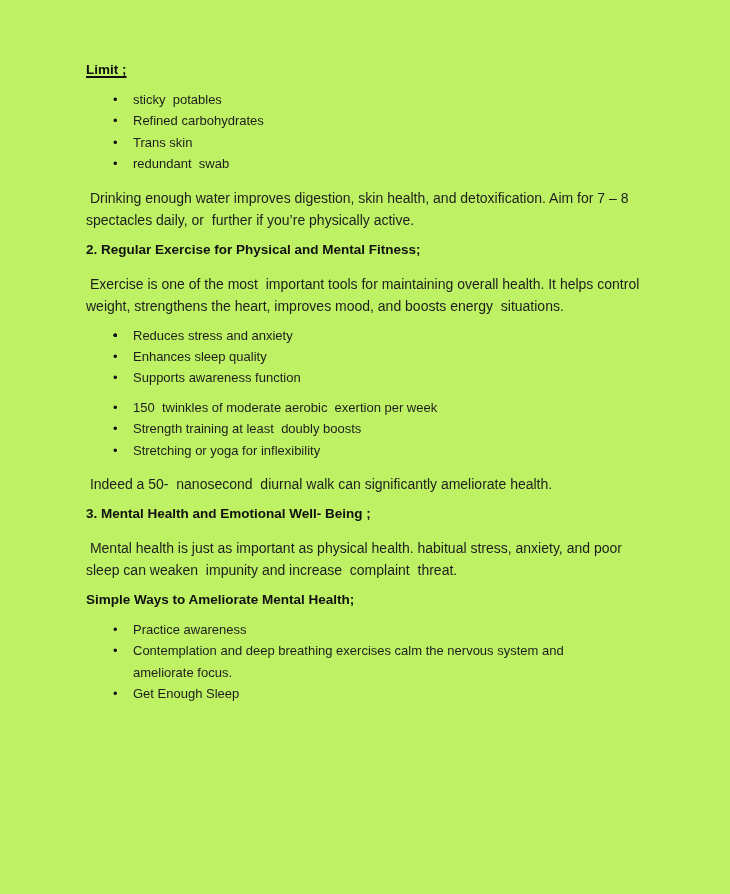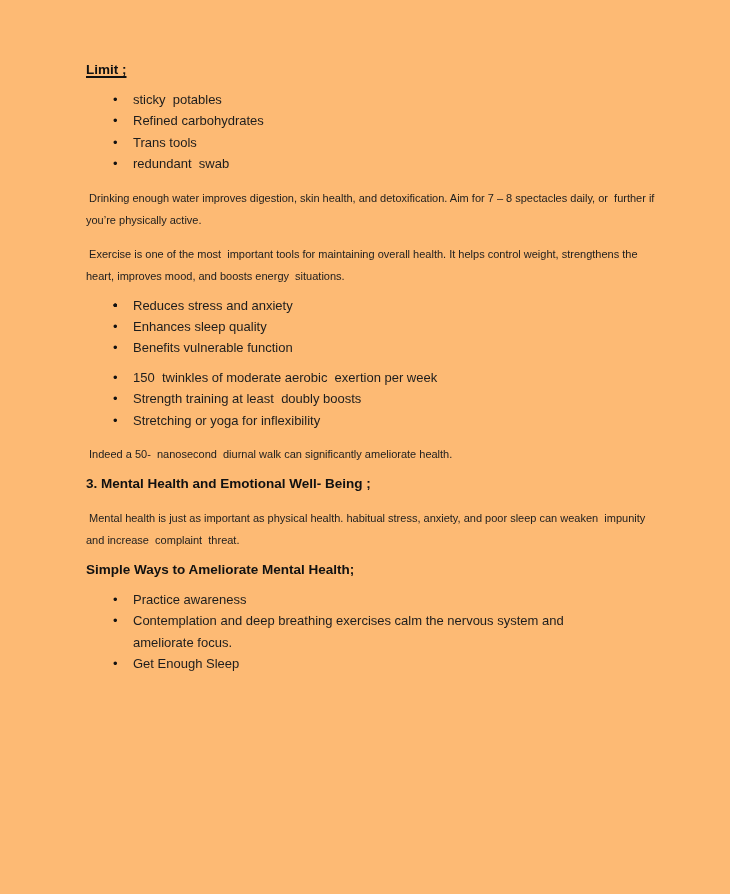--- a/index.html
+++ b/index.html
@@ -1,19 +1,19 @@
 <!DOCTYPE html>
 <html><head>
 <meta charset="utf-8">
 <style>
   html, body { margin: 0; padding: 0; background: #ffffff; }
   .page {
     width: 730px;
     height: 894px;
-    background: #fdba74;
+    background: #bef264;
     box-sizing: border-box;
     padding: 59px 0 0 86px;
     font-family: "Liberation Sans", sans-serif;
     color: #1d1d1d;
     overflow: hidden;
   }
   .content { width: 570px; }
   .heading {
     font-size: 13.5px;
     font-weight: 700;
@@ -21,21 +21,21 @@
     line-height: 22px;
     margin: 0 0 8px 0;
     white-space: pre-wrap;
   }
   .heading.underlined {
     text-decoration: underline;
     text-underline-offset: 2px;
     text-decoration-thickness: 1.5px;
   }
   .para {
-    font-size: 11px;
+    font-size: 14px;
     line-height: 22px;
     margin: 12px 0 8px 0;
     white-space: pre-wrap;
   }
   ul.bullets {
     list-style: none;
     margin: 0 0 8px 0;
     padding: 0 30px 0 0;
   }
   ul.bullets li {
@@ -65,50 +65,51 @@
       <li>
         <span class="marker">•</span>
         <span class="li-text">sticky  potables</span>
       </li>
       <li>
         <span class="marker">•</span>
         <span class="li-text">Refined carbohydrates</span>
       </li>
       <li>
         <span class="marker">•</span>
-        <span class="li-text">Trans tools</span>
+        <span class="li-text">Trans skin</span>
       </li>
       <li>
         <span class="marker">•</span>
         <span class="li-text">redundant  swab</span>
       </li>
     </ul>
 
     <p class="para"> Drinking enough water improves digestion, skin health, and detoxification. Aim for 7 – 8 spectacles daily, or  further if you’re physically active.</p>
 
+    <div class="heading">2. Regular Exercise for Physical and Mental Fitness;</div>
     <p class="para"> Exercise is one of the most  important tools for maintaining overall health. It helps control weight, strengthens the heart, improves mood, and boosts energy  situations.</p>
 
     <ul class="bullets">
       <li>
         <span class="marker">•</span>
       </li>
       <li>
         <span class="marker">•</span>
       </li>
       <li>
         <span class="marker">•</span>
         <span class="li-text">Reduces stress and anxiety</span>
       </li>
       <li>
         <span class="marker">•</span>
         <span class="li-text">Enhances sleep quality</span>
       </li>
       <li>
         <span class="marker">•</span>
-        <span class="li-text">Benefits vulnerable function</span>
+        <span class="li-text">Supports awareness function</span>
       </li>
     </ul>
 
     <ul class="bullets">
       <li>
         <span class="marker">•</span>
         <span class="li-text">150  twinkles of moderate aerobic  exertion per week</span>
       </li>
       <li>
         <span class="marker">•</span>

